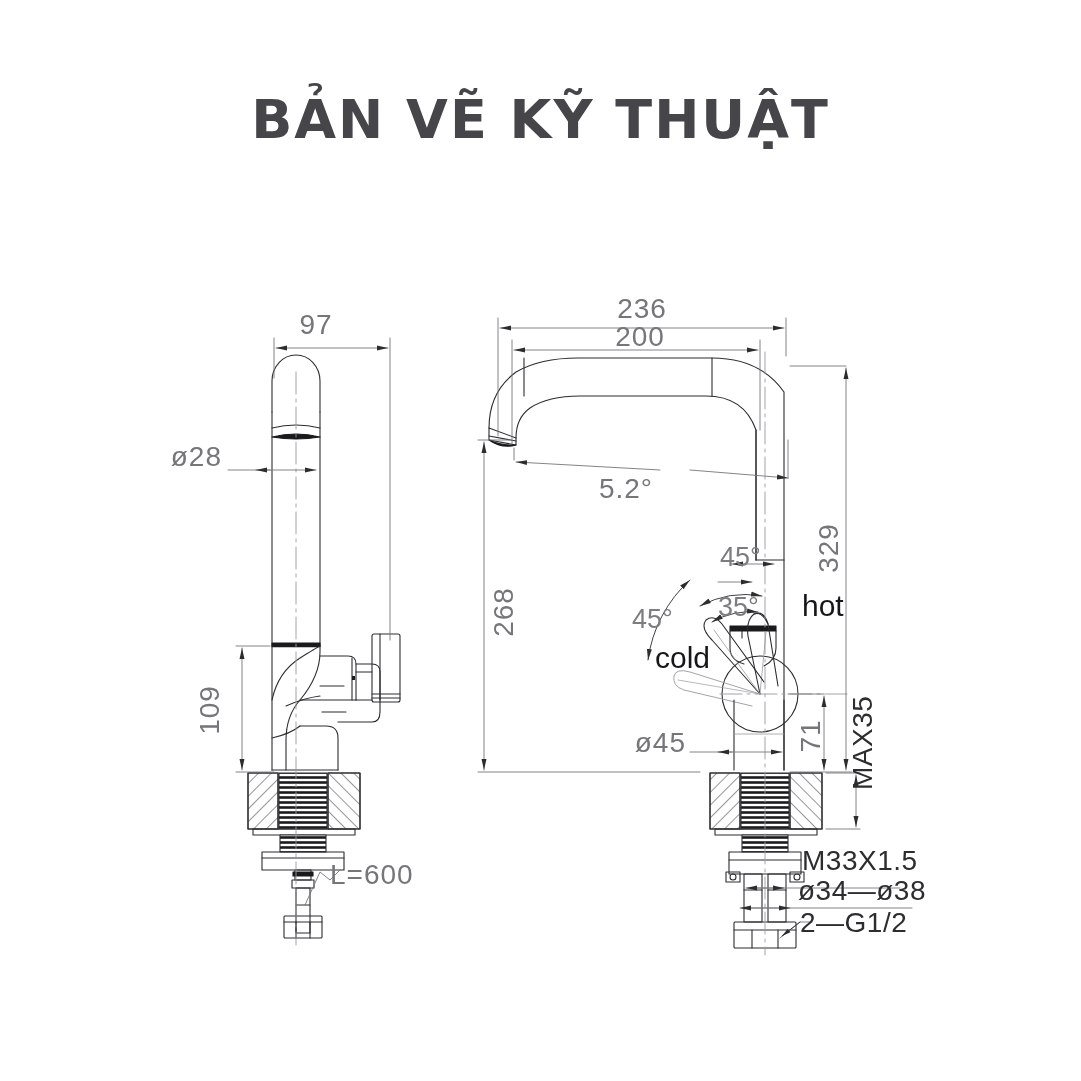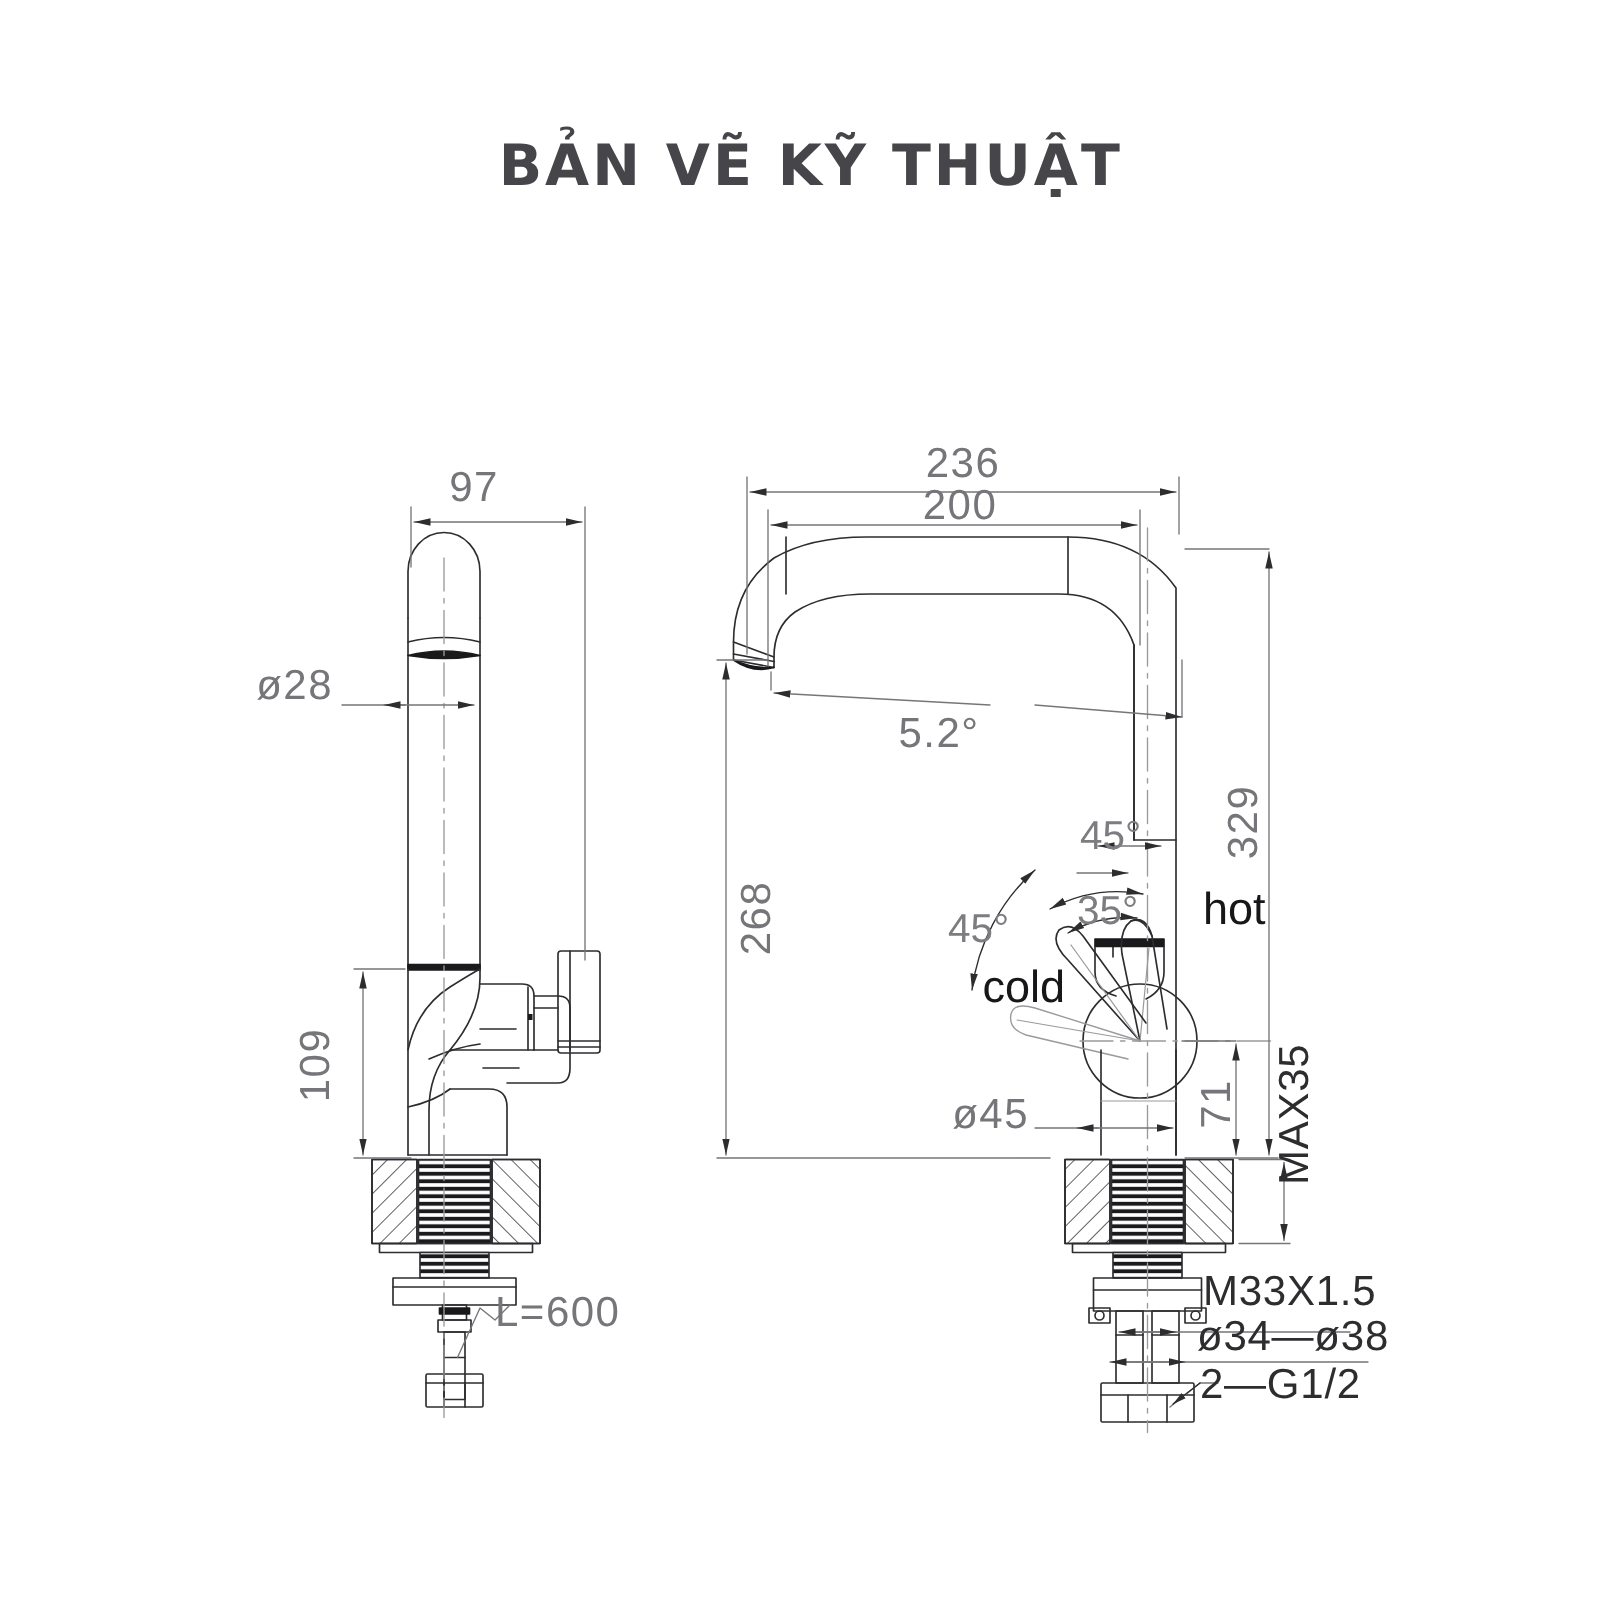--- a/index.html
+++ b/index.html
@@ -22,21 +22,21 @@
     background: #ffffff;
   }
   #title {
     position: absolute;
     left: 0;
     top: 88px;
     width: 1081px;
     text-align: center;
     font-family: "DejaVu Sans", "Liberation Sans", sans-serif;
     font-weight: bold;
-    font-size: 38px;
+    font-size: 54px;
     letter-spacing: 2px;
     color: #46464a;
     white-space: pre;
   }
   #drawing {
     position: absolute;
     left: 0;
     top: 0;
   }
   svg text {

